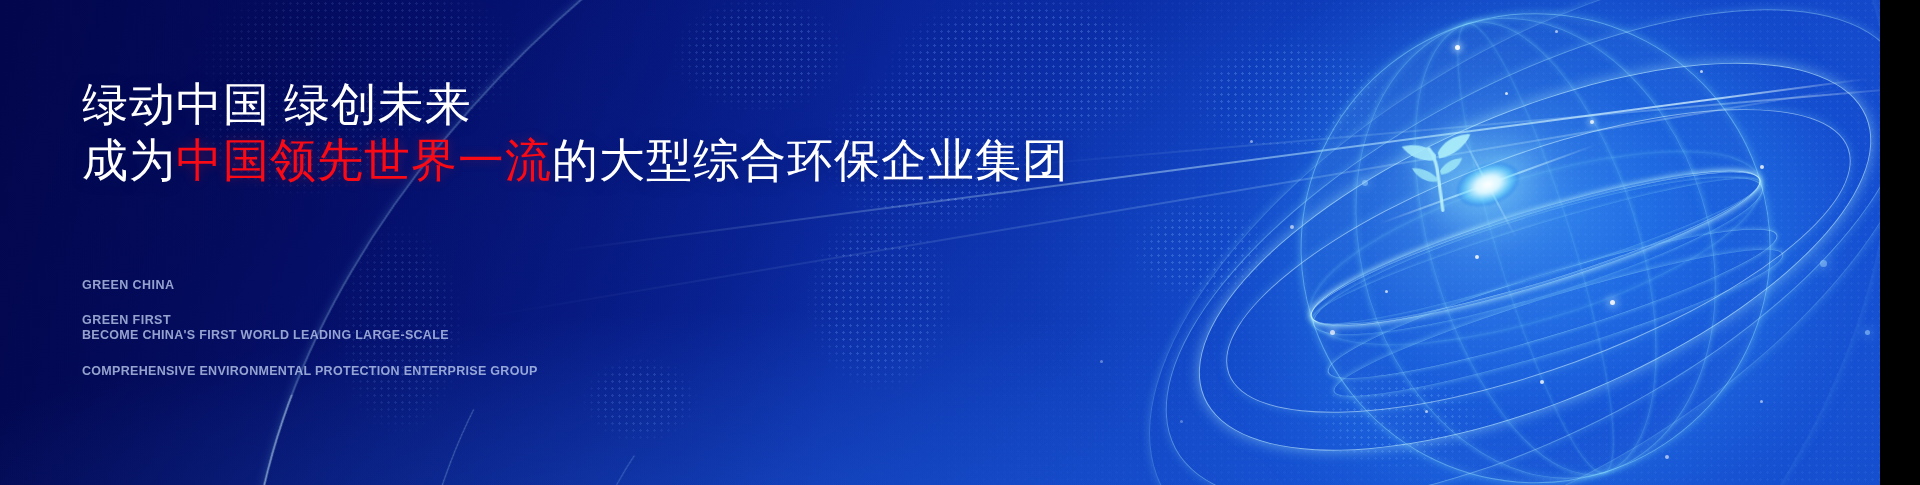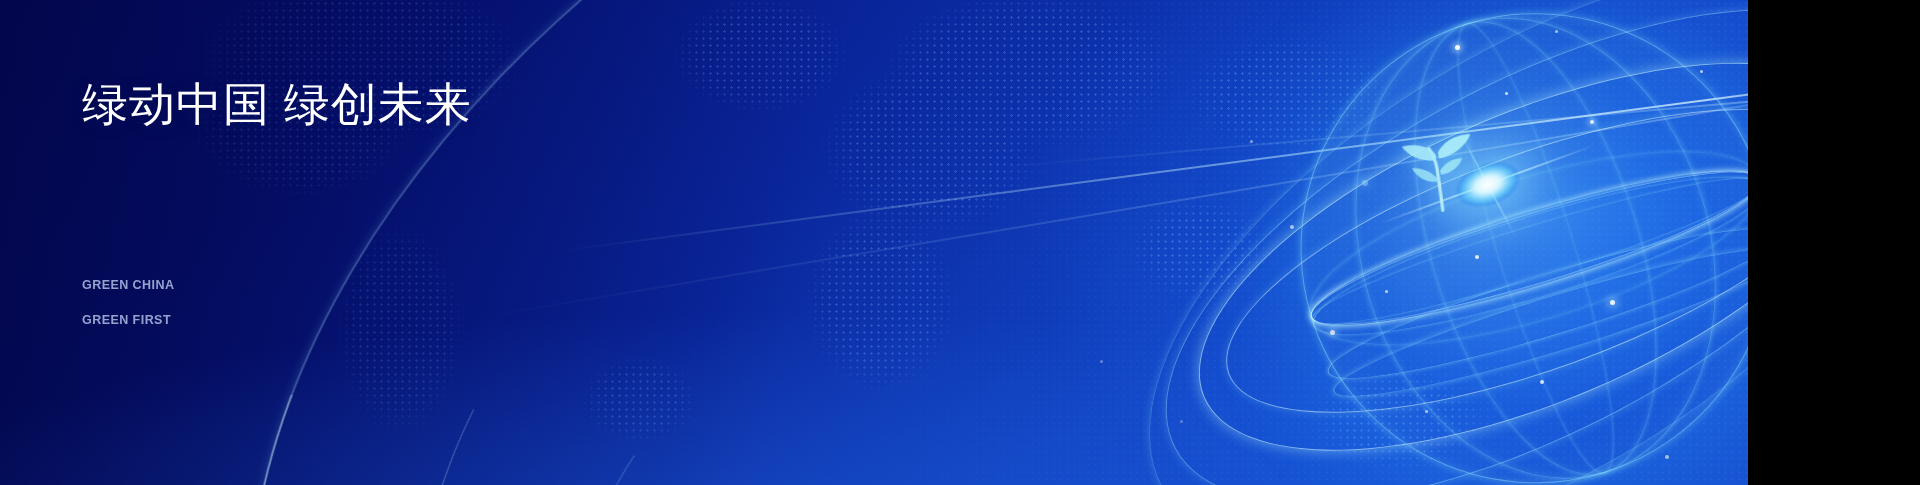--- a/index.html
+++ b/index.html
@@ -1,21 +1,21 @@
 <!DOCTYPE html>
 <html lang="zh"><head>
 <meta charset="utf-8">
 <title>Banner</title>
 <style>
   html,body{margin:0;padding:0;background:#000;}
   *{box-sizing:border-box;}
 
   .banner{
     position:relative;
-    width:1748px;
+    width:1880px;
     height:485px;
     overflow:hidden;
     font-family:"Liberation Sans","DejaVu Sans",sans-serif;
     background:
       radial-gradient(ellipse 900px 620px at 1560px 210px,
          rgba(40,140,255,.55) 0%, rgba(25,95,225,.30) 34%,
          rgba(12,55,180,.10) 60%, rgba(0,0,0,0) 78%),
       radial-gradient(ellipse 1400px 900px at 1350px 430px,
          rgba(30,110,240,.40) 0%, rgba(14,60,190,.14) 48%, rgba(0,0,0,0) 76%),
       linear-gradient(118deg,
@@ -279,21 +279,26 @@
   <div class="spark" style="left:1180px;top:420px;width:3px;height:3px;opacity:.3;"></div>
   <div class="spark" style="left:1475px;top:255px;width:4px;height:4px;opacity:.85;"></div>
   <div class="spark" style="left:1385px;top:290px;width:3px;height:3px;opacity:.7;"></div>
   <div class="spark" style="left:1555px;top:30px;width:3px;height:3px;opacity:.6;"></div>
   <div class="spark" style="left:1880px;top:100px;width:3px;height:3px;opacity:.5;"></div>
 
   <div class="copy">
 
     <div class="headline l1">绿动中国  绿创未来</div>
 
+    <div class="headline l2"><span>成为</span><span class="hl-red">中国领先世界一流</span><span>的大型综合环保企业集团</span></div>
 
     <div class="sub-en tagline">
       <span class="ln">GREEN CHINA</span>
       <span class="ln">GREEN FIRST</span>
     </div>
 
+    <div class="sub-en mission">
+      <span class="ln">BECOME CHINA'S FIRST WORLD LEADING LARGE-SCALE</span>
+      <span class="ln">COMPREHENSIVE ENVIRONMENTAL PROTECTION ENTERPRISE GROUP</span>
+    </div>
 
   </div>
 </div>
 
 </body></html>

